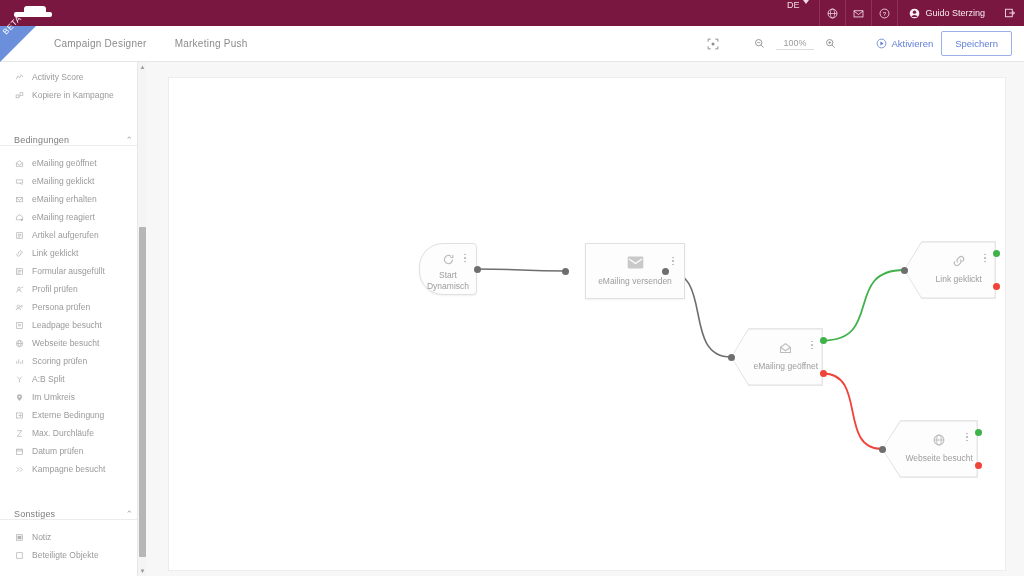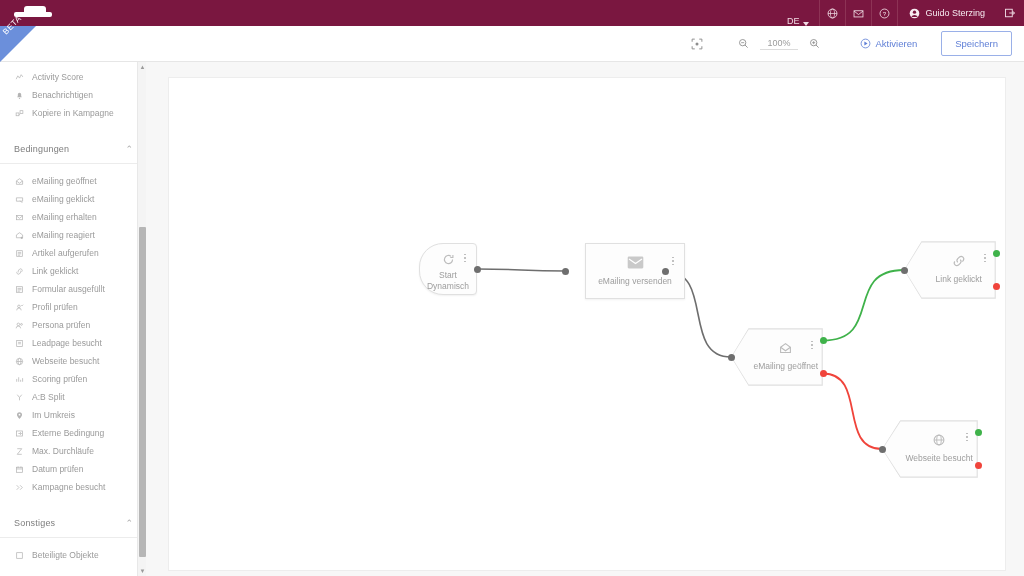--- a/index.html
+++ b/index.html
@@ -26,21 +26,21 @@
     width: 22px; height: 6px; background: #fff;
     border-radius: 3px 3px 0 0;
   }
   .brand-logo .bl-bot {
     position: absolute; left: 0; top: 6px;
     width: 38px; height: 5px; background: #fff;
     border-radius: 2px;
   }
   .top-right { margin-left: auto; display: flex; align-items: center; height: 26px; }
   .top-lang {
-    display: flex; align-items: flex-end; gap: 4px;
+    display: flex; align-items: flex-start; gap: 4px;
     color: #f1dbe4; font-size: 9px;
     padding: 0 10px; height: 26px;
   }
   .caret-dn {
     width: 0; height: 0; border-left: 3px solid transparent;
     border-right: 3px solid transparent; border-top: 4px solid #f1dbe4;
   }
   .top-ic {
     width: 26px; height: 26px; display: flex;
     align-items: center; justify-content: center;
@@ -97,21 +97,21 @@
   .zoom-val {
     font-size: 9px; color: #9b9b9b;
     border-bottom: 1px solid #dcdcdc;
     padding: 0 7px 1px 7px; min-width: 30px; text-align: center;
   }
   .activate {
     display: flex; align-items: center; gap: 5px;
     color: #5f7fd6; font-size: 9.5px; margin-left: 30px;
   }
   .btn-save {
-    margin-left: 24px;
+    margin-left: 8px;
     border: 1px solid #9ab0e8; color: #5f7fd6;
     font-size: 9.5px; padding: 6px 13px; border-radius: 2px;
     background: #fff; white-space: nowrap; text-align: center;
   }
 
   
   .sidebar {
     position: absolute; top: 62px; left: 0;
     width: 146px; height: 514px;
     background: #fff; border-right: 1px solid #7f1d1d;
@@ -121,21 +121,21 @@
   .side-item {
     display: flex; align-items: center; gap: 7px;
     height: 18px; padding-left: 14px;
     font-size: 8.5px; color: #9a9a9a; white-space: nowrap;
   }
   .side-item .si-ic {
     width: 11px; display: flex; align-items: center;
     justify-content: center; color: #b4b4b4; font-size: 8px;
   }
   .side-group {
-    display: flex; align-items: center;
+    display: flex; align-items: flex-end;
     height: 30px; padding: 0 12px 0 14px;
     font-size: 9px; color: #7d7d7d;
     border-bottom: 1px solid #ececec;
     margin-top: 12px;
   }
   .side-group .sg-label { letter-spacing: .2px; }
   .side-group .sg-chev { margin-left: auto; color: #aaa; font-size: 9px; }
   .spacer-8 { height: 8px; }
 
   
@@ -256,20 +256,24 @@
           <path d="M7 8 H14 M11.5 5.5 L14 8 L11.5 10.5" fill="none" stroke="currentColor" stroke-width="1.2"></path>
         </svg>
     </div>
   </div>
 </div>
 
 <div class="navbar">
   <div class="beta-flag"></div>
   <div class="beta-text">BETA</div>
 
+  <div class="nav-tabs">
+    <div class="nav-tab">Campaign Designer</div>
+    <div class="nav-tab">Marketing Push</div>
+  </div>
 
   <div class="nav-right">
     <div class="tb-ic">
       <svg width="12" height="12" viewBox="0 0 16 16">
           <path d="M1.5 5V1.5H5 M11 1.5h3.5V5 M14.5 11v3.5H11 M5 14.5H1.5V11" fill="none" stroke="currentColor" stroke-width="1.3"></path>
           <circle cx="8" cy="8" r="2" fill="currentColor"></circle>
         </svg>
     </div>
     <div class="zoom-group">
       <div class="tb-ic">
@@ -306,29 +310,20 @@
         <span class="si-ic">
           <svg width="9" height="9" viewBox="0 0 16 16">
             <path d="M2 11 L5 5 L8 9 L11 3 L14 7" stroke="currentColor" fill="none" stroke-width="1.3"></path>
           </svg>
         </span>
         <span>Activity Score</span>
       </div>
       <div class="side-item">
         <span class="si-ic">
           <svg width="9" height="9" viewBox="0 0 16 16">
-            <path d="M4 11h8l-1-2V6a3 3 0 0 0-6 0v3z" fill="currentColor"></path>
-            <circle cx="8" cy="13" r="1.2" fill="currentColor"></circle>
-          </svg>
-        </span>
-        <span>Benachrichtigen</span>
-      </div>
-      <div class="side-item">
-        <span class="si-ic">
-          <svg width="9" height="9" viewBox="0 0 16 16">
             <rect x="2" y="7" width="5" height="5" stroke="currentColor" fill="none" stroke-width="1.3"></rect>
             <rect x="9" y="3" width="5" height="5" stroke="currentColor" fill="none" stroke-width="1.3"></rect>
             <path d="M7 9.5h2" stroke="currentColor" fill="none" stroke-width="1.3"></path>
           </svg>
         </span>
         <span>Kopiere in Kampagne</span>
       </div>
       <div class="side-group">
         <span class="sg-label">Bedingungen</span>
         <span class="sg-chev">⌃</span>
@@ -494,20 +489,29 @@
             <path d="M9 4 L13 8 L9 12" stroke="currentColor" fill="none" stroke-width="1.3"></path>
           </svg>
         </span>
         <span>Kampagne besucht</span>
       </div>
       <div class="side-group">
         <span class="sg-label">Sonstiges</span>
         <span class="sg-chev">⌃</span>
       </div>
       <div class="spacer-8"></div>
+      <div class="side-item">
+        <span class="si-ic">
+          <svg width="9" height="9" viewBox="0 0 16 16">
+            <rect x="2.5" y="3" width="11" height="10" stroke="currentColor" fill="none" stroke-width="1.3"></rect>
+            <rect x="4.5" y="5" width="7" height="6" fill="currentColor"></rect>
+          </svg>
+        </span>
+        <span>Notiz</span>
+      </div>
       <div class="side-item">
         <span class="si-ic">
           <svg width="9" height="9" viewBox="0 0 16 16">
             <rect x="3" y="3" width="10" height="10" stroke="currentColor" fill="none" stroke-width="1.3"></rect>
           </svg>
         </span>
         <span>Beteiligte Objekte</span>
       </div>
     </div>
 </div>

